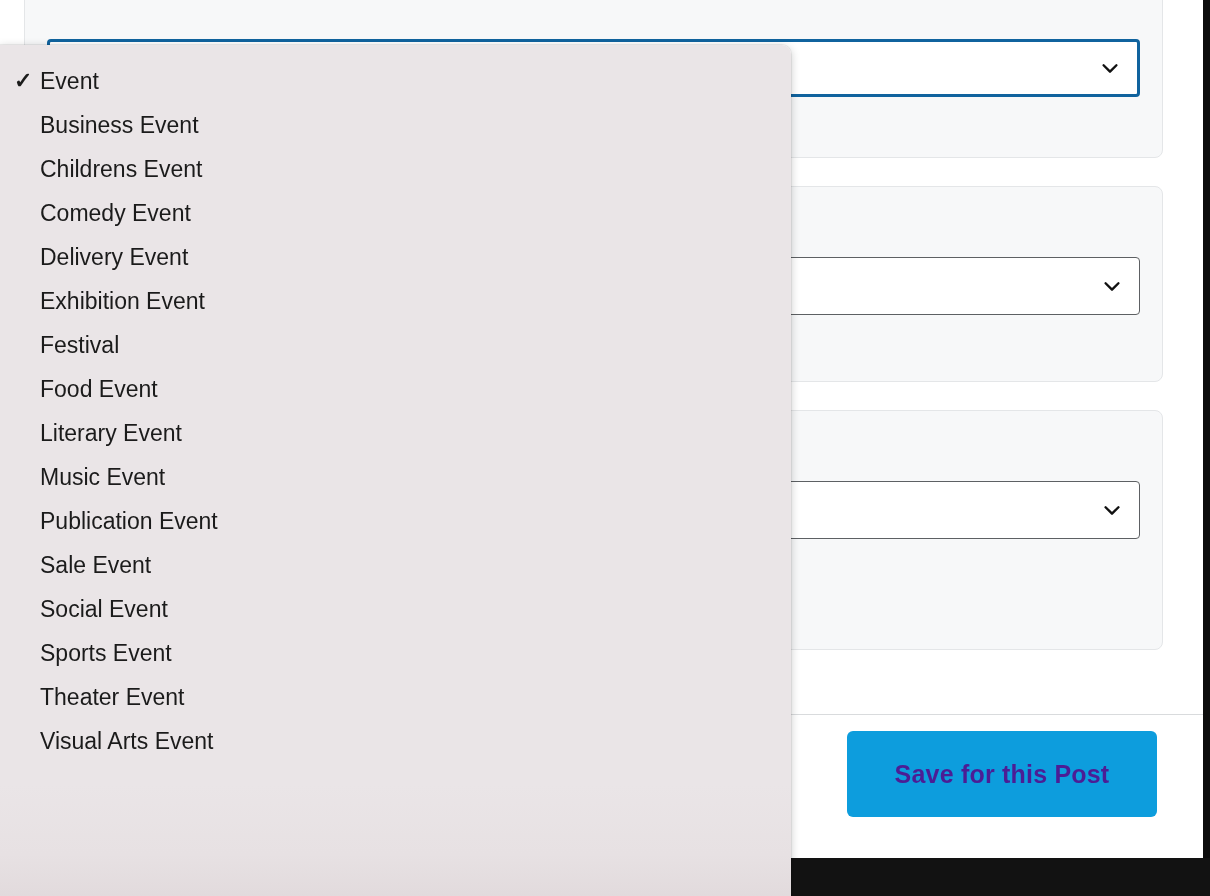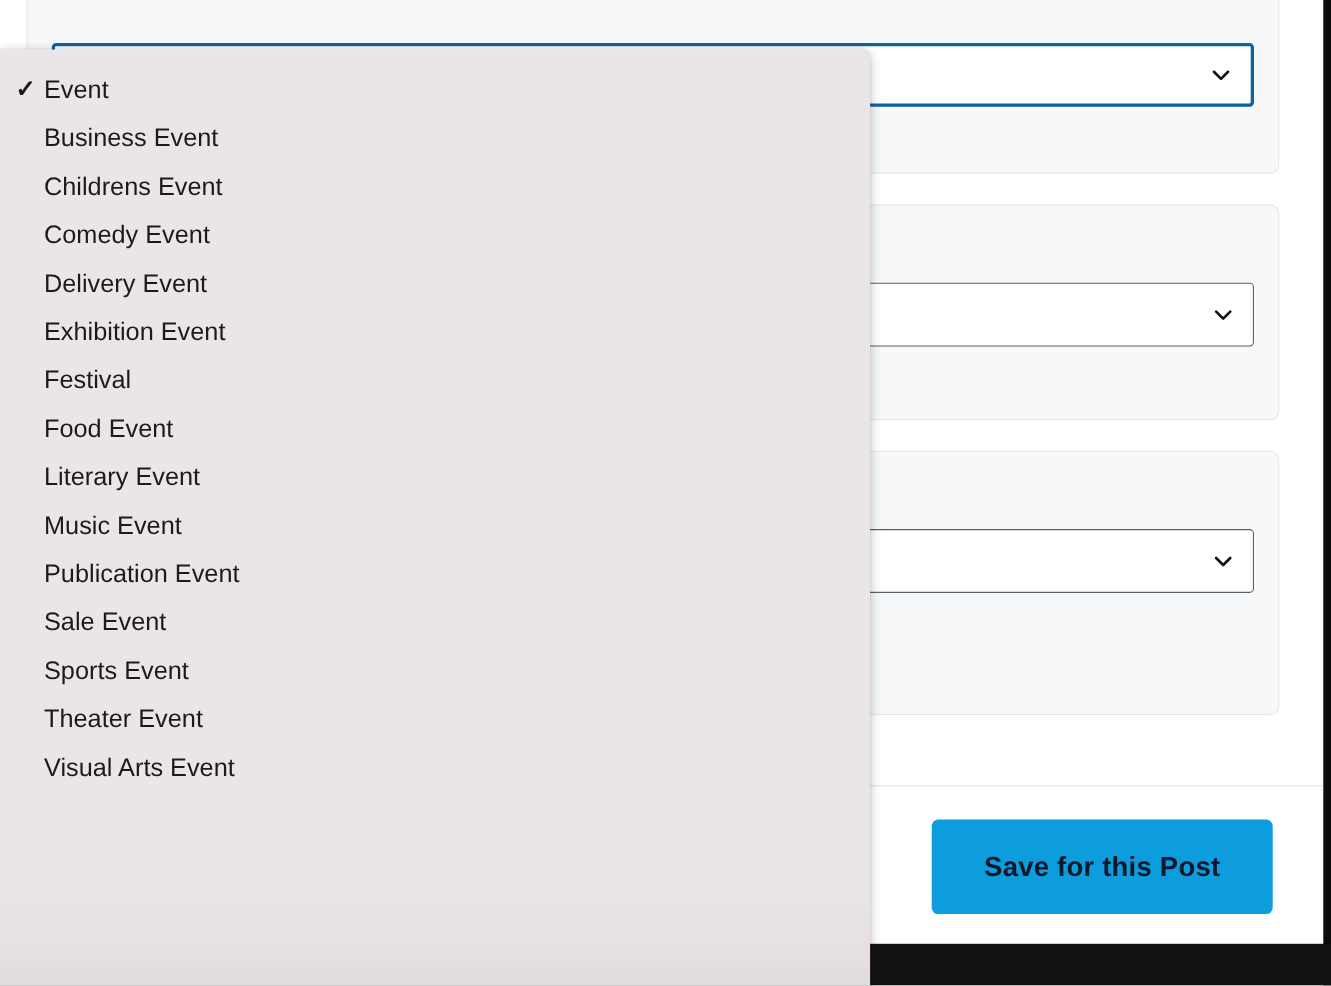--- a/index.html
+++ b/index.html
@@ -167,25 +167,25 @@
     left: 40px;
     right: 0;
     top: 755px;
     height: 143px;
     background: #ffffff;
   }
 
   .save-button {
     position: absolute;
     right: 46px;
-    top: 30px;
+    top: 16px;
     min-width: 310px;
     height: 86px;
     background: #0d9ddd;
-    color: #0f172a;
+    color: #4c1d95;
     border: none;
     border-radius: 6px;
     font-family: "Liberation Sans", sans-serif;
     font-size: 25px;
     font-weight: bold;
     letter-spacing: .2px;
     cursor: pointer;
   }
 
   
@@ -302,17 +302,18 @@
       <li class="dropdown-item"><span>Childrens Event</span></li>
       <li class="dropdown-item"><span>Comedy Event</span></li>
       <li class="dropdown-item"><span>Delivery Event</span></li>
       <li class="dropdown-item"><span>Exhibition Event</span></li>
       <li class="dropdown-item"><span>Festival</span></li>
       <li class="dropdown-item"><span>Food Event</span></li>
       <li class="dropdown-item"><span>Literary Event</span></li>
       <li class="dropdown-item"><span>Music Event</span></li>
       <li class="dropdown-item"><span>Publication Event</span></li>
       <li class="dropdown-item"><span>Sale Event</span></li>
+      <li class="dropdown-item"><span>Social Event</span></li>
       <li class="dropdown-item"><span>Sports Event</span></li>
       <li class="dropdown-item"><span>Theater Event</span></li>
       <li class="dropdown-item"><span>Visual Arts Event</span></li>
     </ul>
 </div>
 
 </body></html>

